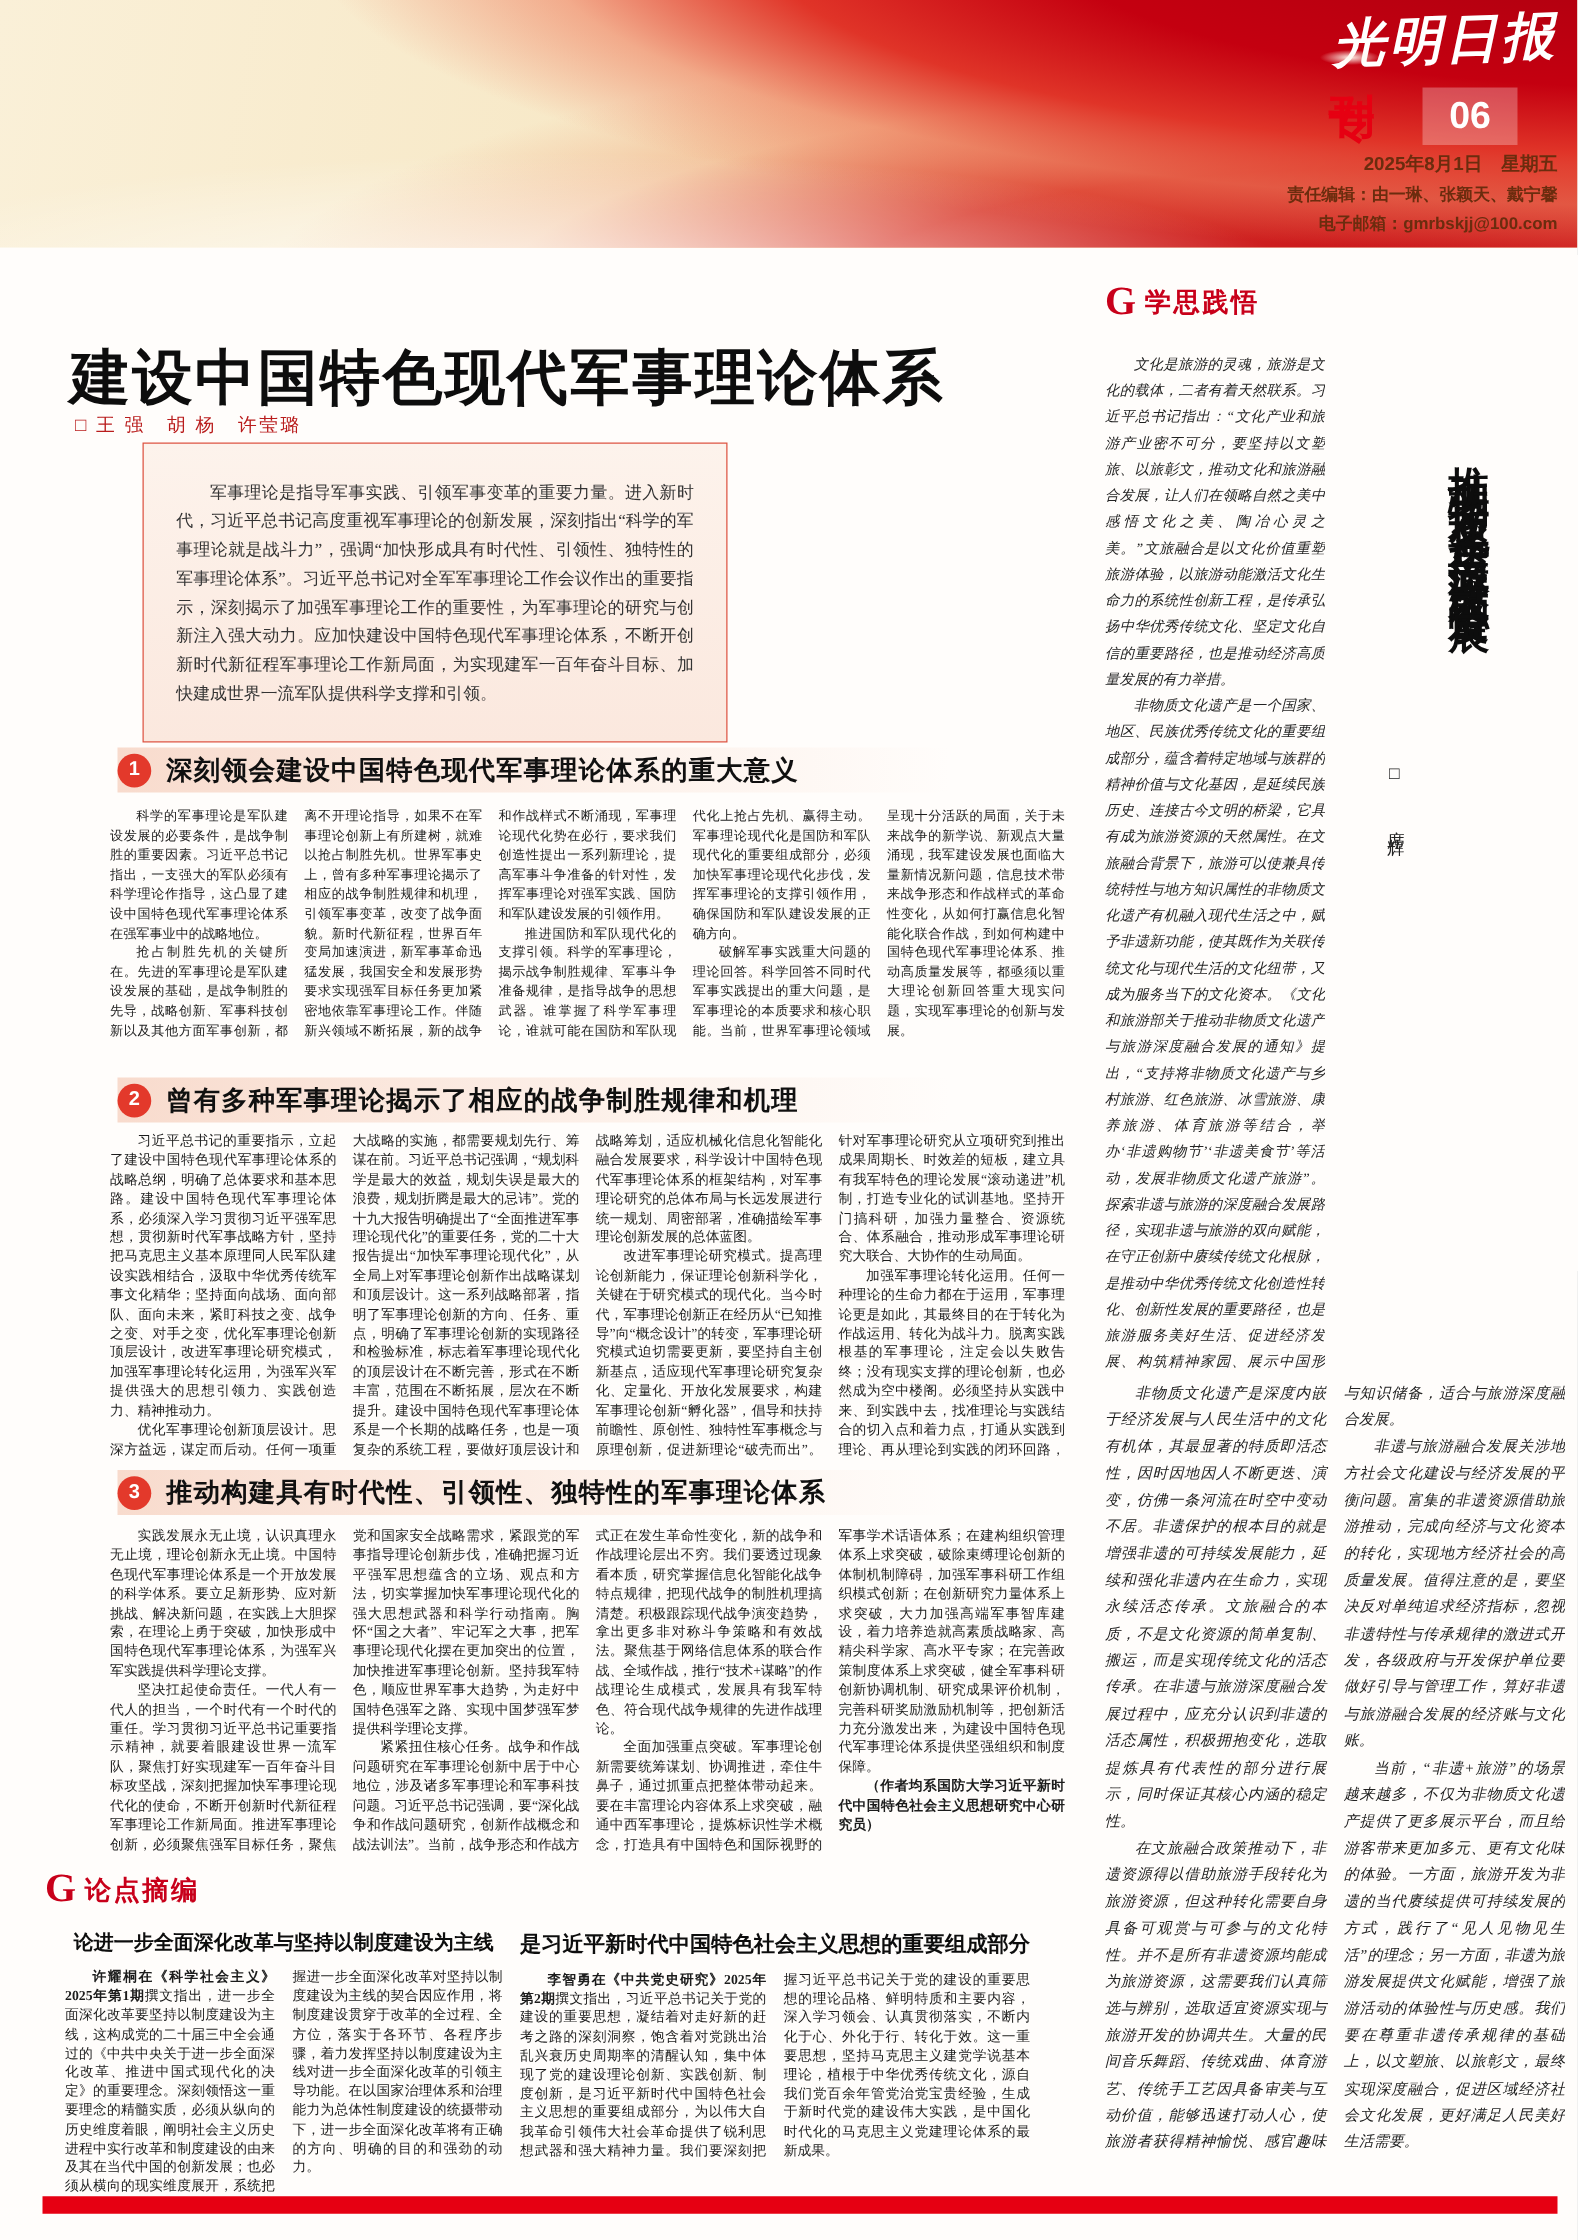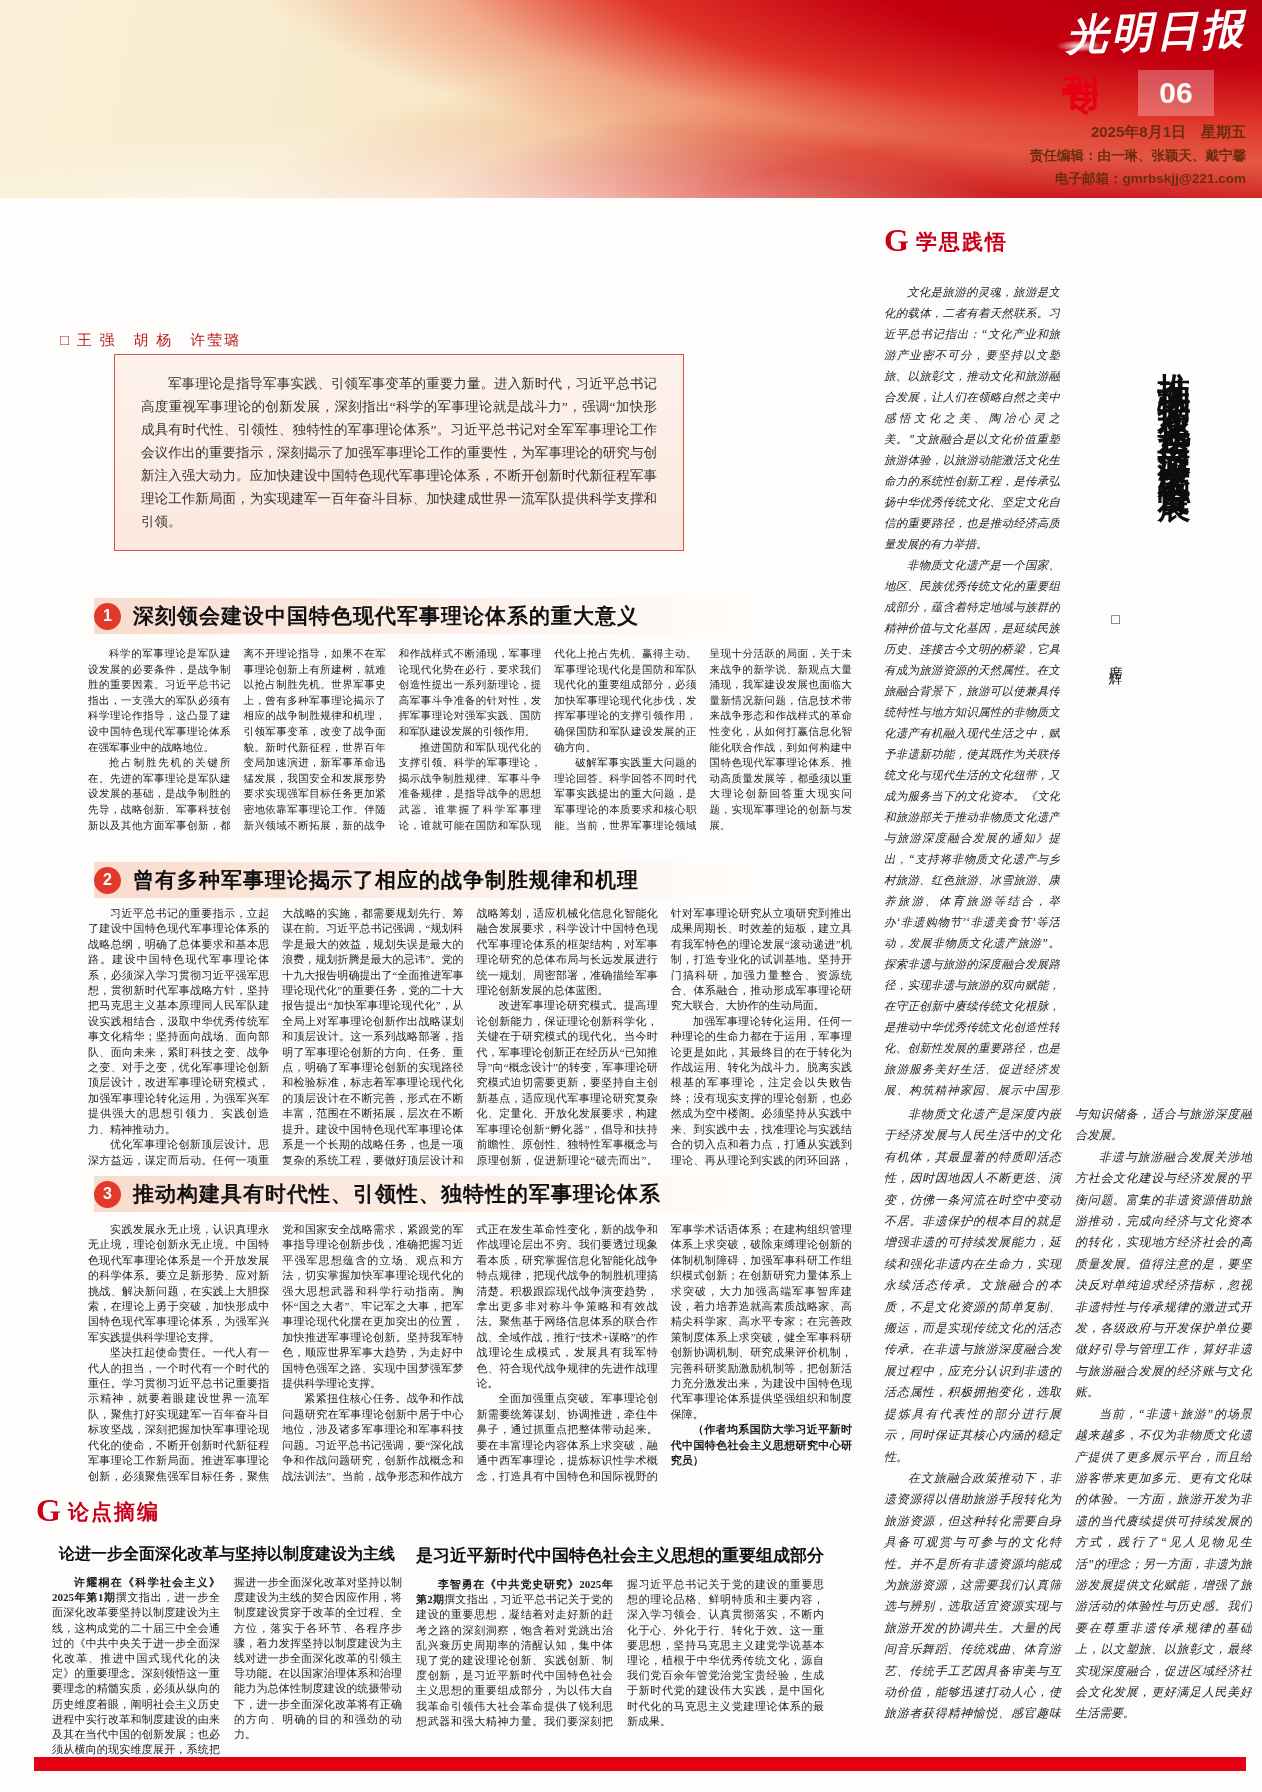--- a/index.html
+++ b/index.html
@@ -26,21 +26,21 @@
       background:rgba(255,255,255,.28);color:#fff;font-size:30px;font-weight:bold;
       display:flex;align-items:center;justify-content:center;font-family:"Liberation Sans",sans-serif;}
   .dateblock{position:absolute;right:16px;top:120px;z-index:2;text-align:right;color:#6b2c0e;font-weight:bold;
       font-family:"Liberation Sans",sans-serif;}
   .date-line{font-size:15px;line-height:24px;}
   .editors-line,.email-line{font-size:13.5px;line-height:23px;}
 
   
   .headline{position:absolute;left:56px;top:238px;font-size:48px;font-weight:bold;color:#0d0d0d;letter-spacing:2px;white-space:nowrap;}
   .byline{position:absolute;left:60px;top:331px;font-size:15px;color:#b91c1c;letter-spacing:2px;}
-  .leadbox{position:absolute;left:114px;top:354px;width:570px;box-sizing:border-box;padding:17px 26px;
+  .leadbox{position:absolute;left:114px;top:354px;width:468px;box-sizing:border-box;padding:27px 26px;
       background:linear-gradient(180deg,#fdf3ec,#fbe8de);border:1px solid #dd5340;
       font-size:13.5px;line-height:23px;text-align:justify;color:#333;}
   .leadbox p{margin:0;text-indent:2em;}
 
   .section-head{position:absolute;left:94px;width:724px;height:36px;display:flex;align-items:center;gap:12px;
       background:linear-gradient(90deg,#f8dbcd 0%,#fdf1ea 55%,rgba(255,255,255,0) 92%);}
   .sec-num{width:27px;height:27px;border-radius:50%;background:#e3392b;color:#fff;font-size:16px;font-weight:bold;
       display:flex;align-items:center;justify-content:center;flex:none;font-family:"Liberation Sans",sans-serif;}
   .sec-title{font-size:21px;font-weight:bold;color:#101010;letter-spacing:1px;white-space:nowrap;}
   #sec1-head{top:598px;} #sec2-head{top:862px;} #sec3-head{top:1176px;}
@@ -90,24 +90,25 @@
 
 <div class="page">
 
   <div class="banner">
     <div class="masthead">光明日报</div>
     <div class="banner-tag">专刊</div>
     <div class="page-num">06</div>
     <div class="dateblock">
       <div class="date-line">2025年8月1日　星期五</div>
       <div class="editors-line">责任编辑：由一琳、张颖天、戴宁馨</div>
-      <div class="email-line">电子邮箱：gmrbskjj@221.com</div>
+      <div class="email-line">电子邮箱：gmrbskjj@100.com</div>
     </div>
   </div>
 
+  <h1 class="headline">建设中国特色现代军事理论体系</h1>
   <div class="byline">□ 王 强　胡 杨　许莹璐</div>
   <div class="leadbox">
     <p>军事理论是指导军事实践、引领军事变革的重要力量。进入新时代，习近平总书记高度重视军事理论的创新发展，深刻指出“科学的军事理论就是战斗力”，强调“加快形成具有时代性、引领性、独特性的军事理论体系”。习近平总书记对全军军事理论工作会议作出的重要指示，深刻揭示了加强军事理论工作的重要性，为军事理论的研究与创新注入强大动力。应加快建设中国特色现代军事理论体系，不断开创新时代新征程军事理论工作新局面，为实现建军一百年奋斗目标、加快建成世界一流军队提供科学支撑和引领。</p>
   </div>
 
   <div class="section-head" id="sec1-head">
     <span class="sec-num">1</span>
     <span class="sec-title">深刻领会建设中国特色现代军事理论体系的重大意义</span>
   </div>
   <div class="sec-body" id="sec1-body">

